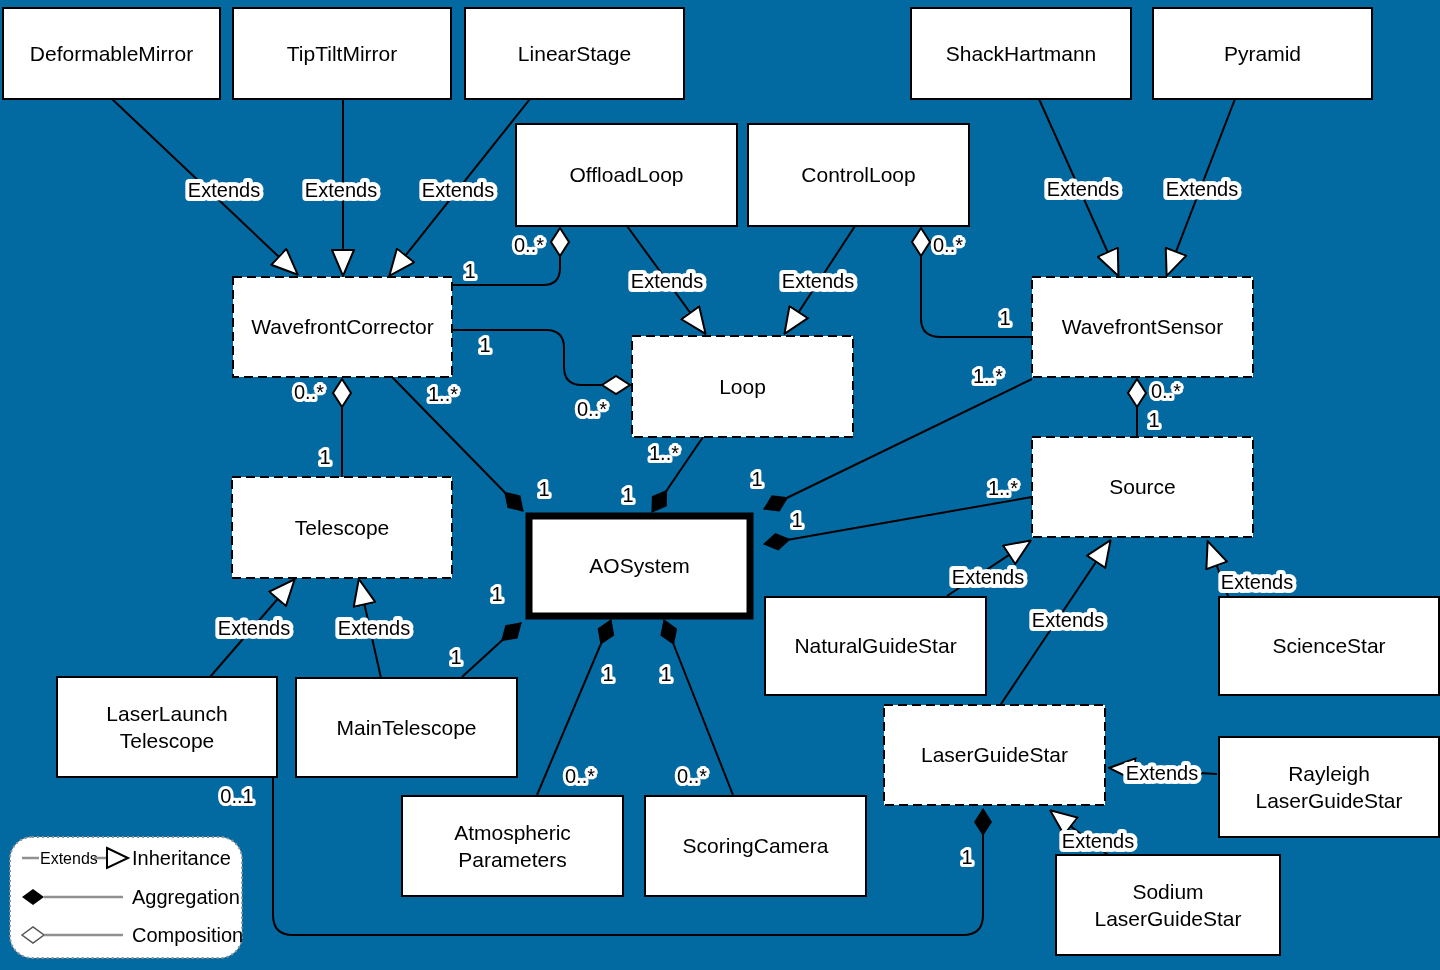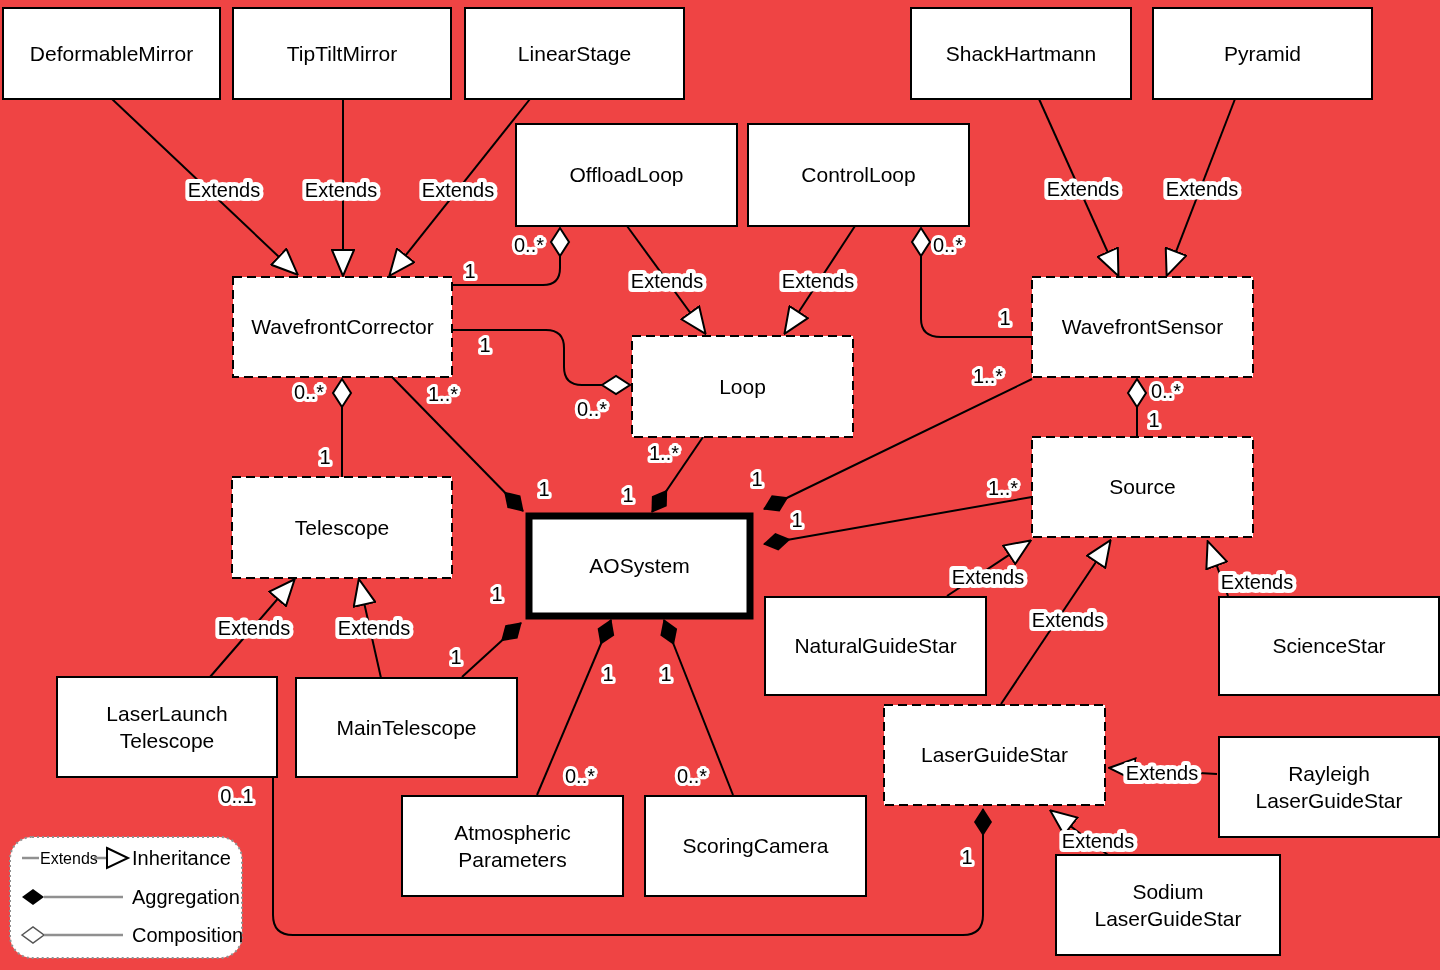--- a/index.html
+++ b/index.html
@@ -1,17 +1,17 @@
 <!DOCTYPE html>
 <html><head>
 <meta charset="utf-8">
 <style>
   html,body{margin:0;padding:0;background:#ffffff;}
   body{font-family:"Liberation Sans", sans-serif;}
-  #stage{position:relative;width:1440px;height:970px;background:#ef4444;overflow:hidden;}
+  #stage{position:relative;width:1440px;height:970px;background:#0369a1;overflow:hidden;}
   svg text{font-family:"Liberation Sans", sans-serif;fill:#000;}
   .node-label{font-size:21px;}
   .edge-label{font-size:20px;paint-order:stroke;stroke:#ffffff;stroke-width:8px;stroke-linejoin:round;}
   .mult-label{font-size:20px;paint-order:stroke;stroke:#ffffff;stroke-width:6px;stroke-linejoin:round;}
   .legend-label{font-size:20px;}
   .legend-extends{font-size:16px;}
 </style>
 </head>
 <body>
 

